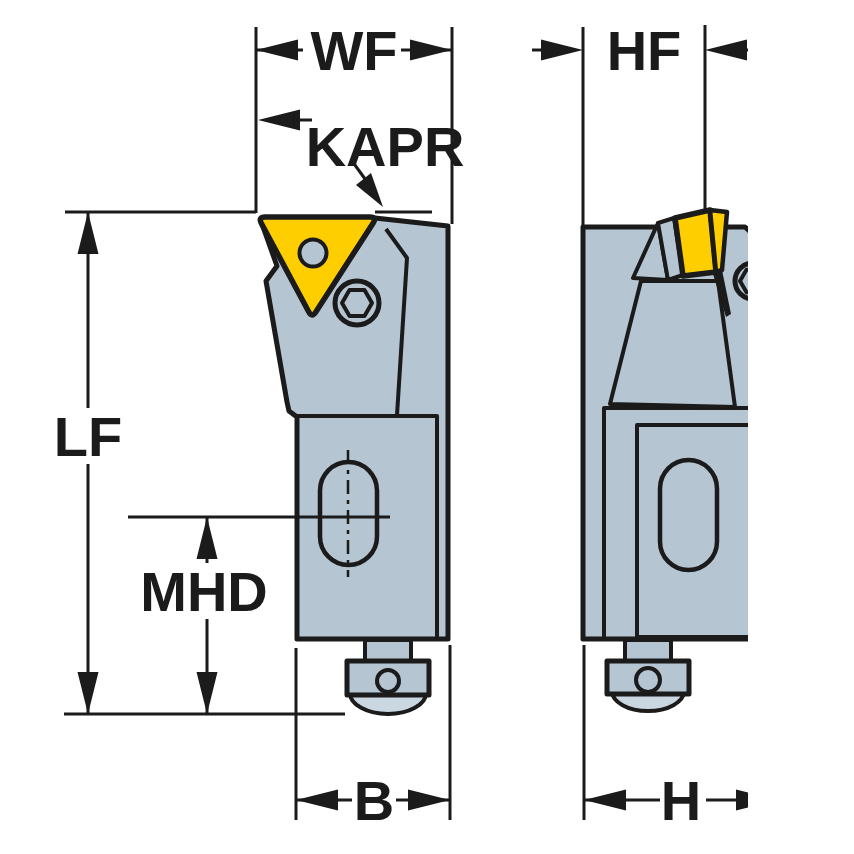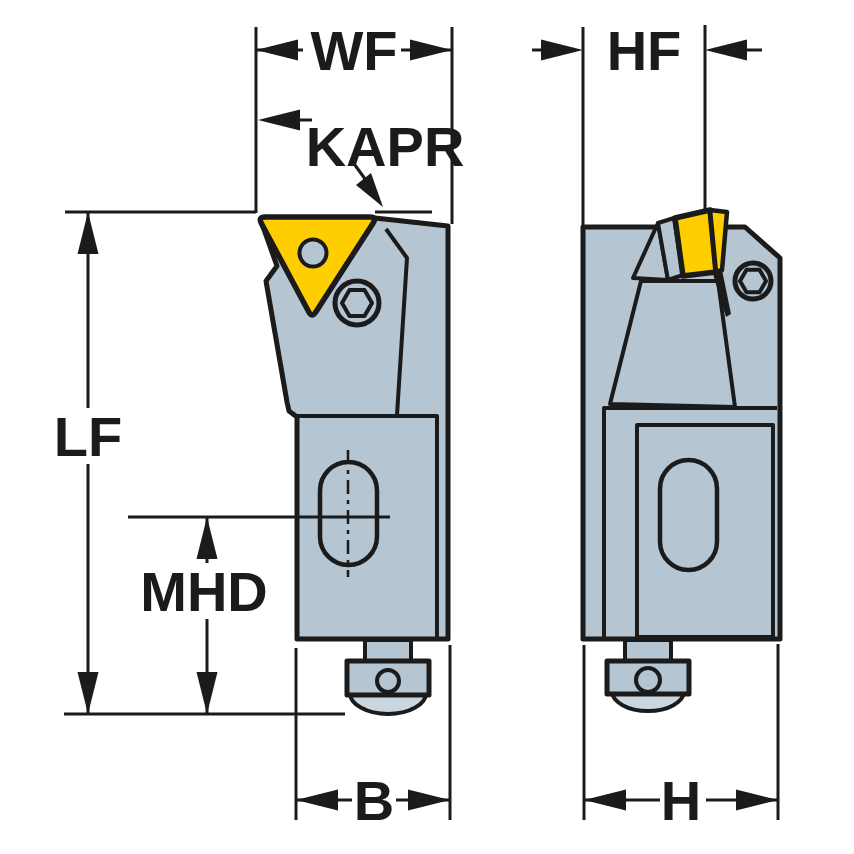--- a/index.html
+++ b/index.html
@@ -1,20 +1,20 @@
 <!DOCTYPE html>
 <html style="--body: #b5c5d1; --body-light: #cbd7e0; --insert: #ffce00; --outline: #1b1b1b; --background: #ffffff;"><head>
 <meta charset="utf-8">
 <style>
   :root{
     --body:#b5c5d1; --body-light:#cbd7e0; --insert:#ffce00;
     --outline:#1b1b1b; --background:#ffffff;
   }
   html,body{margin:0;padding:0;background:var(--background);}
-  .stage{width:854px;height:854px;background:var(--background);position:relative;overflow:hidden;text-align:center;}
+  .stage{width:748px;height:854px;background:var(--background);position:relative;overflow:hidden;text-align:center;}
   svg{display:block;}
   .body-fill{fill:var(--body);stroke:var(--outline);stroke-width:5;stroke-linejoin:round;}
   .body-fill-thin{fill:var(--body);stroke:var(--outline);stroke-width:4;stroke-linejoin:round;}
   .iline{fill:none;stroke:var(--outline);stroke-width:4;stroke-linejoin:round;}
   .iline-mid{fill:none;stroke:var(--outline);stroke-width:4.5;}
   .yellow{fill:var(--insert);stroke:var(--outline);stroke-width:5.5;stroke-linejoin:round;}
   .yellow-thin{fill:var(--insert);stroke:var(--outline);stroke-width:4.5;stroke-linejoin:round;}
   .bulge{fill:var(--body-light);stroke:var(--outline);stroke-width:4;}
   .dimline{fill:none;stroke:var(--outline);stroke-width:3;}
   .centerline{fill:none;stroke:var(--outline);stroke-width:2.5;stroke-dasharray:14 6 4 6;}

